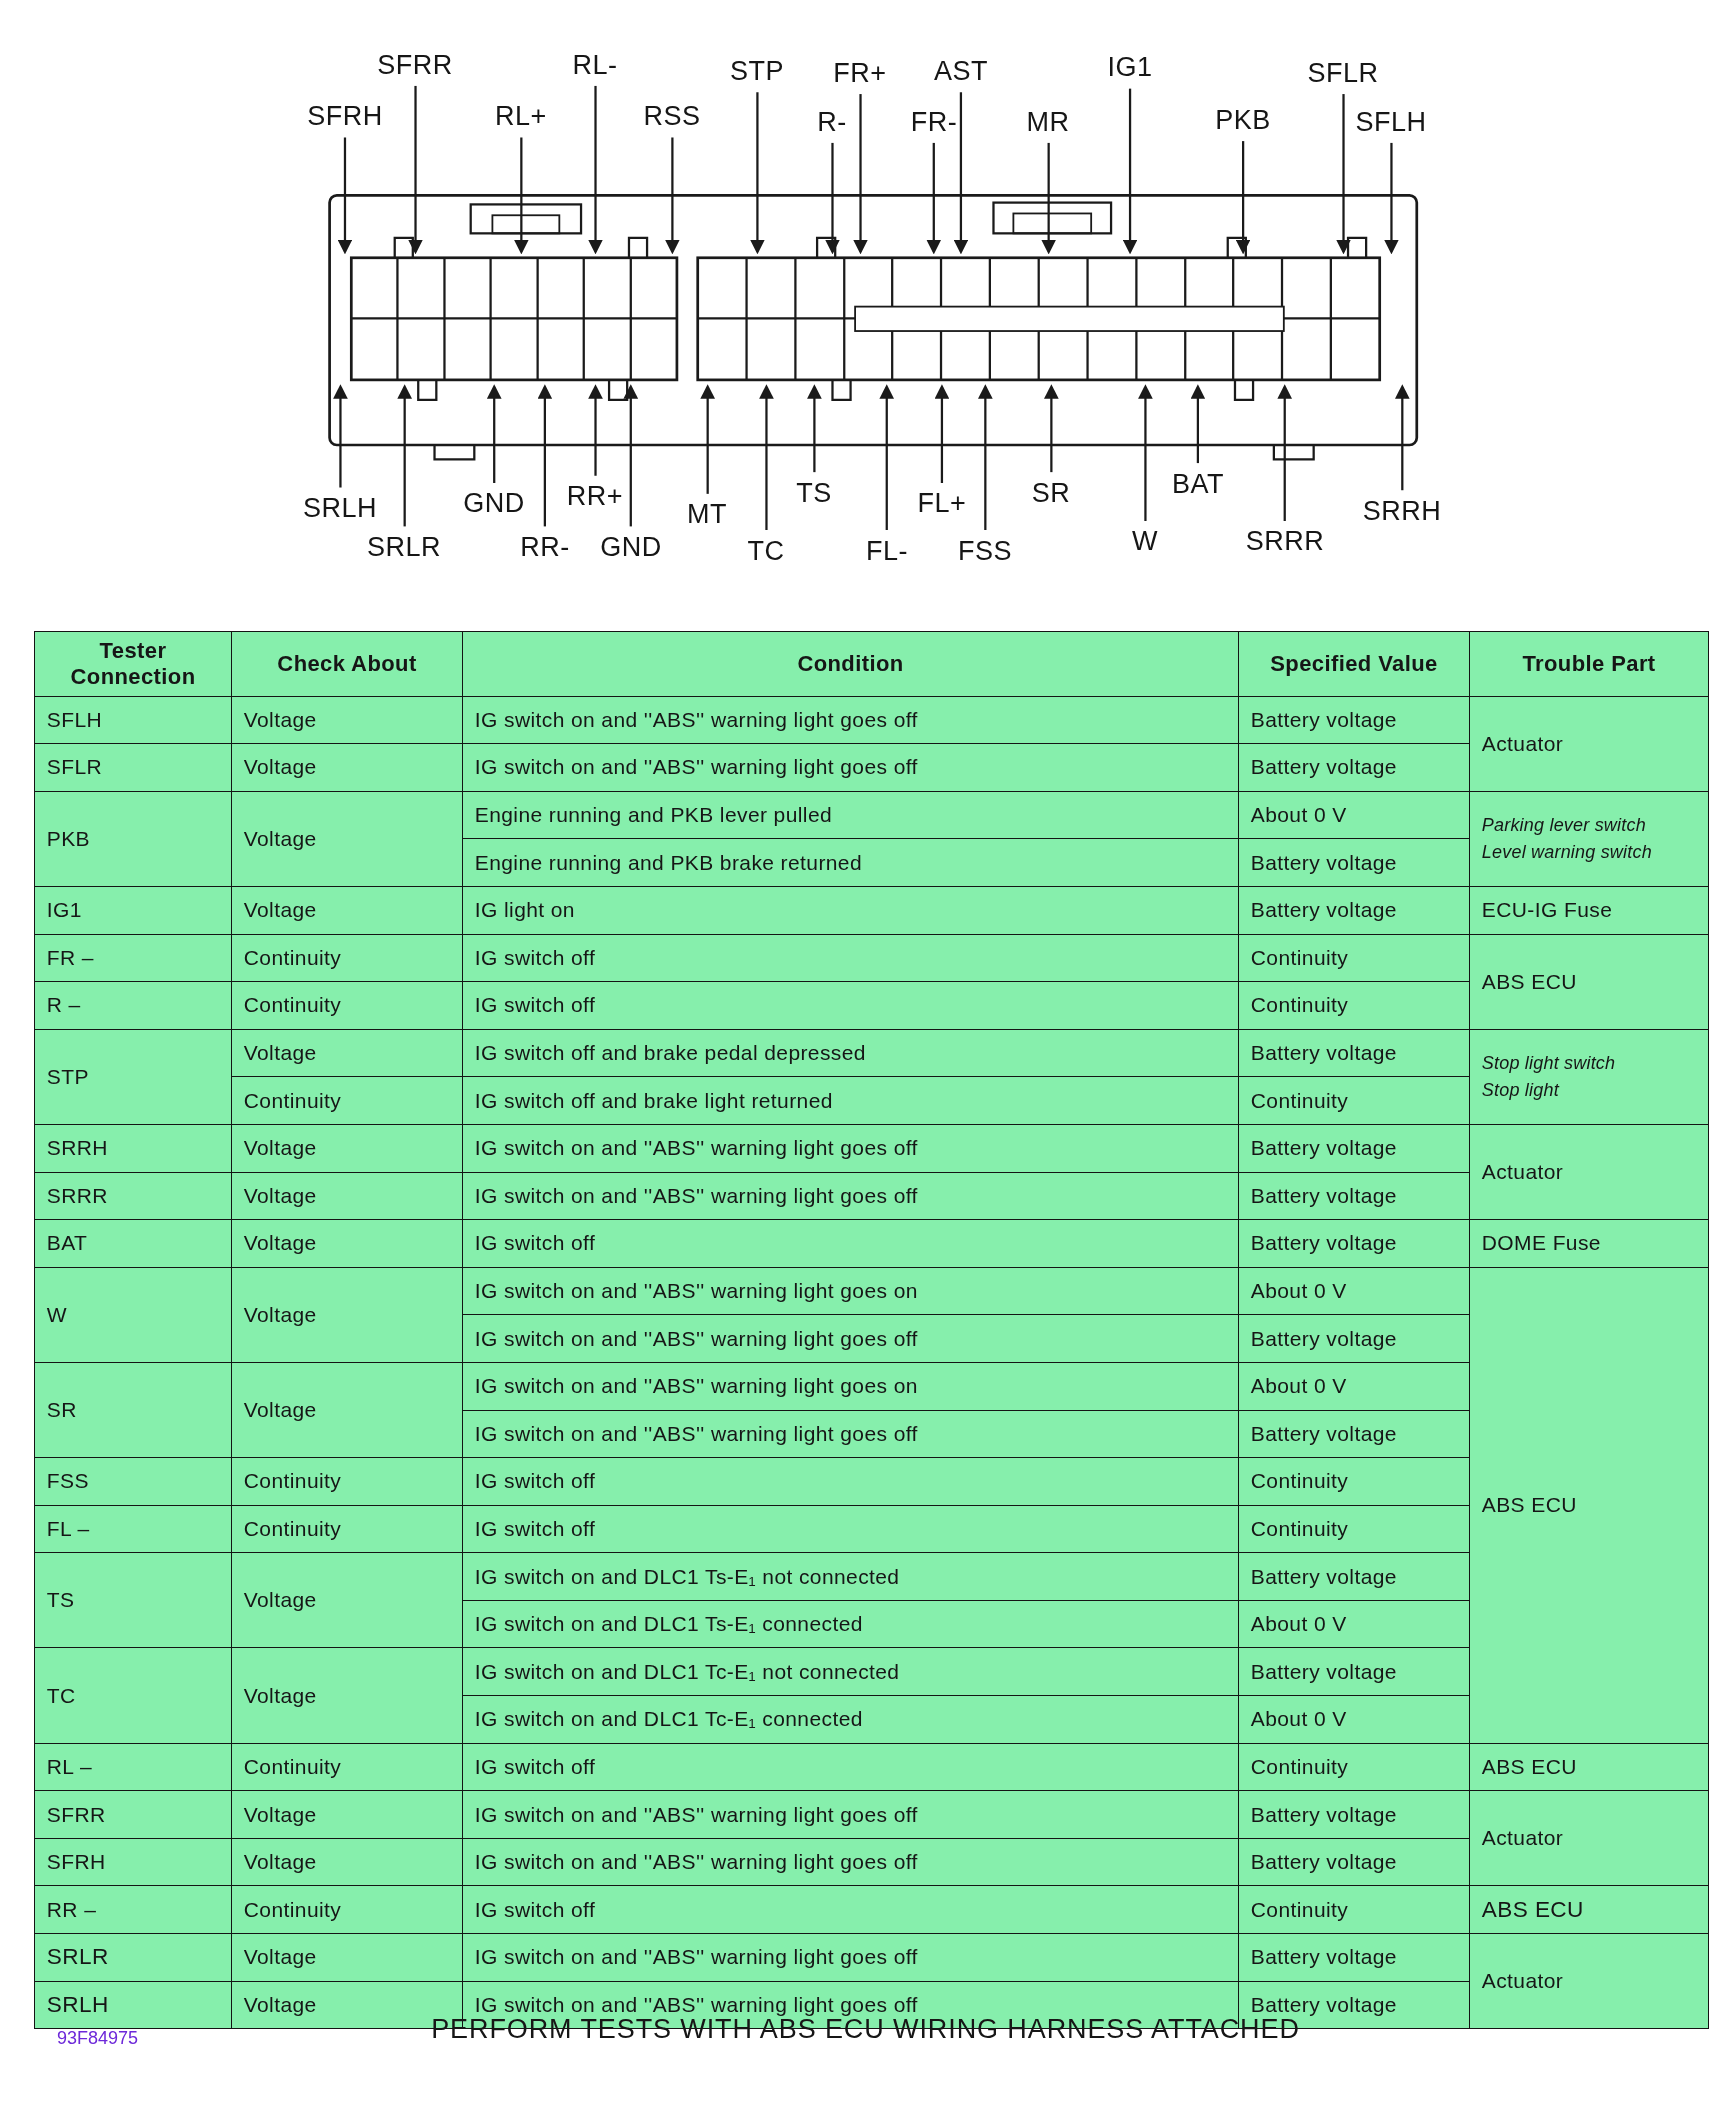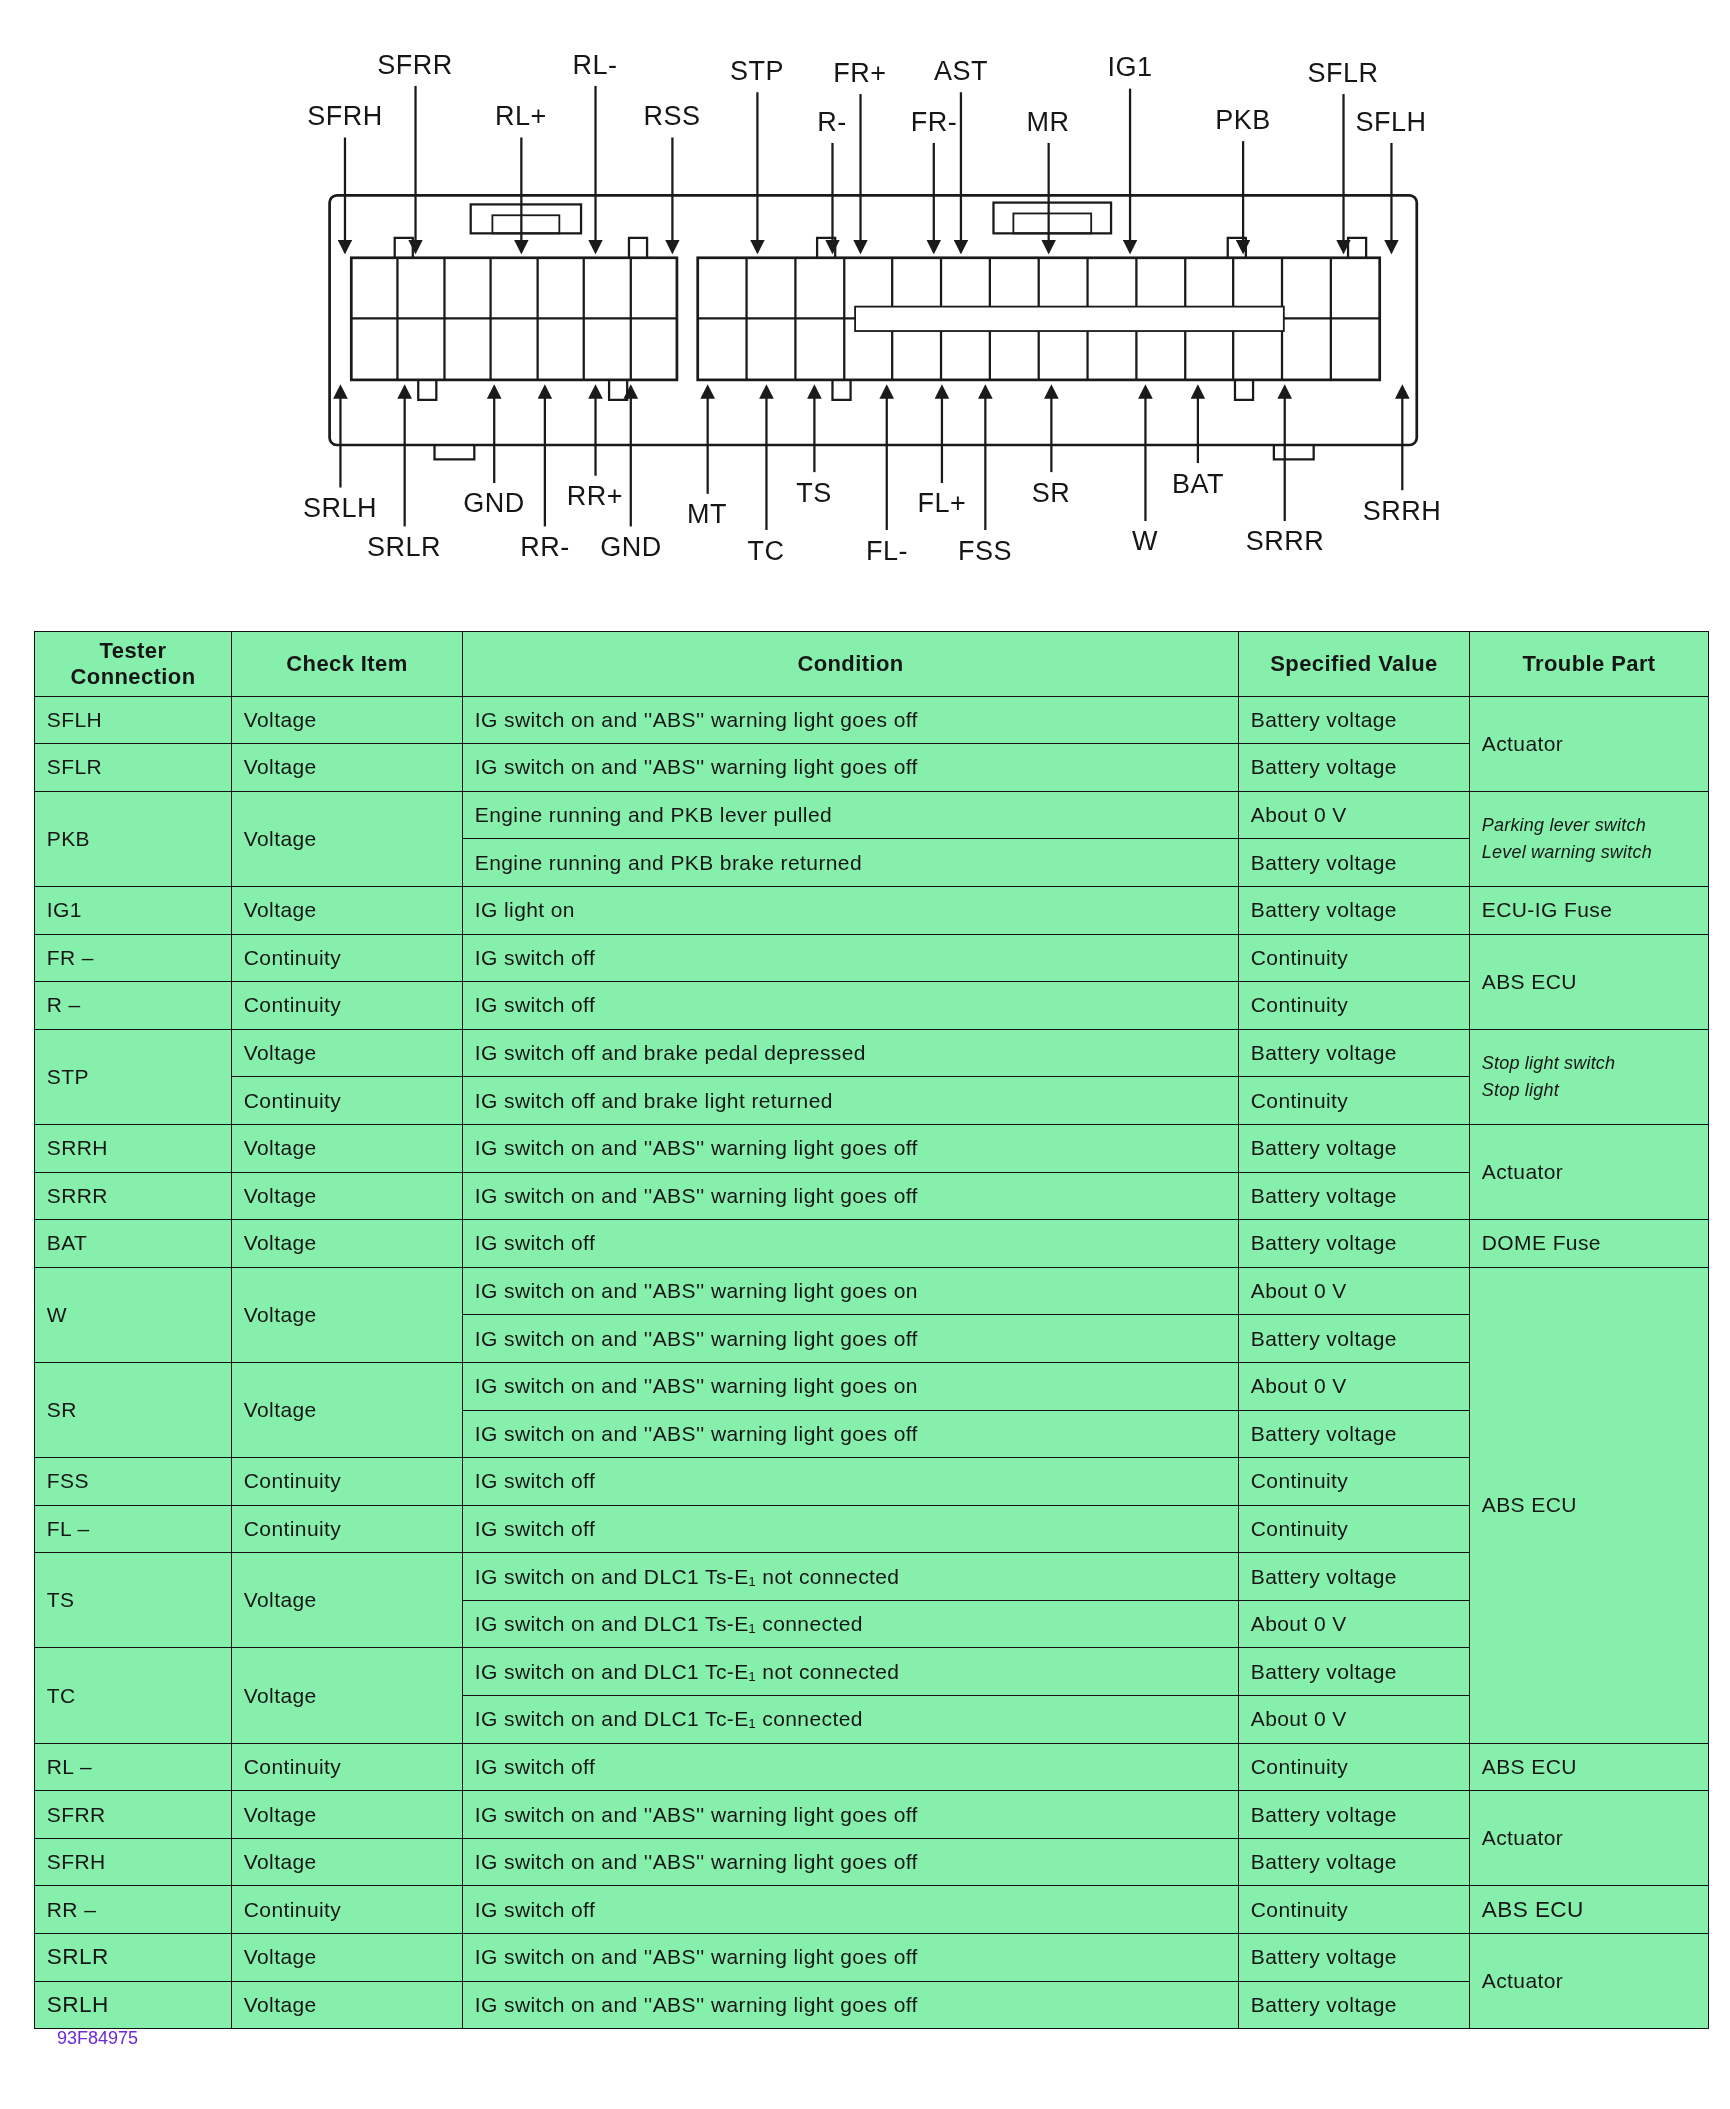--- a/index.html
+++ b/index.html
@@ -134,21 +134,21 @@
     <colgroup>
       <col style="width:197px">
         <col style="width:231px">
         <col style="width:776px">
       <col style="width:231px">
         <col style="width:239px">
     </colgroup>
     <tbody>
         <tr>
       <th>Tester Connection</th>
-      <th>Check Item</th>
+      <th>Check About</th>
       <th>Condition</th>
       <th>Specified Value</th>
       <th>Trouble Part</th>
     </tr>
     <tr>
       <td>SFLH</td>
       <td>Voltage</td>
       <td>IG switch on and ''ABS'' warning light goes off</td>
       <td>Battery voltage</td>
       <td rowspan="2">Actuator</td>
@@ -313,15 +313,16 @@
     </tr>
     <tr>
       <td class="big">SRLH</td>
       <td>Voltage</td>
       <td>IG switch on and ''ABS'' warning light goes off</td>
       <td>Battery voltage</td>
     </tr>
   </tbody>
     </table>
 
+  <div class="caption">PERFORM TESTS WITH ABS ECU WIRING HARNESS ATTACHED</div>
   <div class="code">93F84975</div>
 </div>
 
 
 </body></html>

